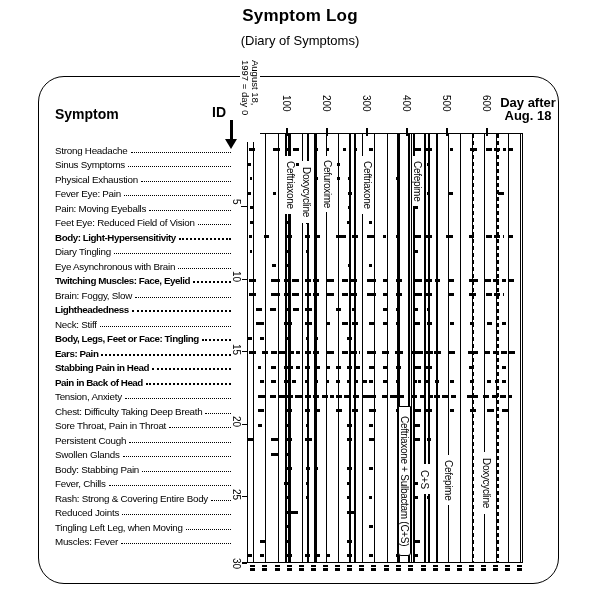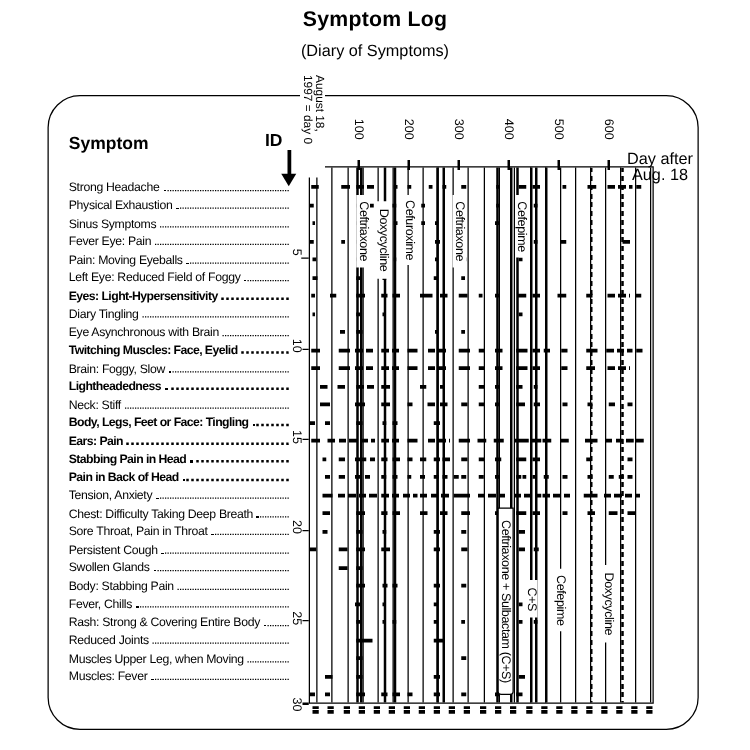--- a/index.html
+++ b/index.html
@@ -2,21 +2,21 @@
 <html><head>
 <meta charset="utf-8">
 <style>
   html,body{margin:0;padding:0;background:#fff;}
   body{width:600px;height:600px;position:relative;font-family:"Liberation Sans",sans-serif;color:#000;overflow:hidden;}
   .title{position:absolute;left:0;top:6px;width:600px;text-align:center;font-size:17px;font-weight:bold;letter-spacing:0.2px;}
   .subtitle{position:absolute;left:0;top:33px;width:600px;text-align:center;font-size:13px;}
   .card{position:absolute;left:38px;top:76px;width:519px;height:506px;border:1.5px solid #000;border-radius:26px;}
   .sym-header{position:absolute;left:55px;top:106px;font-size:14px;font-weight:bold;}
   .id-header{position:absolute;left:212px;top:104px;font-size:14px;font-weight:bold;}
-  .day-after{position:absolute;left:493px;top:96px;width:70px;text-align:center;font-size:13px;font-weight:normal;line-height:13px;margin-top:24px;}
+  .day-after{position:absolute;left:493px;top:96px;width:70px;text-align:center;font-size:13px;font-weight:bold;line-height:13px;}
   .vtext{writing-mode:vertical-rl;text-orientation:mixed;white-space:pre;}
   .origin-note{position:absolute;left:240px;top:60px;font-size:9.5px;line-height:10px;background:#fff;z-index:6;height:82px;}
   .arrow-stem{position:absolute;left:230px;top:120px;width:3px;height:20px;background:#000;}
   .arrow-head{position:absolute;left:225px;top:139px;width:0;height:0;border-left:6px solid transparent;border-right:6px solid transparent;border-top:10px solid #000;}
   #symptom-list{position:absolute;left:55px;top:141px;width:176px;}
   .sym-row{display:flex;align-items:flex-end;height:14.5px;font-size:9.8px;letter-spacing:-0.25px;white-space:nowrap;}
   .sym-row .lbl{flex:0 0 auto;}
   .sym-row .leader{flex:1 1 0;min-width:0;height:0;border-bottom:1.8px dotted #000;margin:0 0 3px 3px;}
   .sym-row.bold{font-weight:bold;letter-spacing:-0.45px;}
   .sym-row.bold .leader{border-bottom-width:2.2px;}
@@ -51,41 +51,41 @@
 
 <div class="vtext origin-note"><span>August 18,</span>
 <span>1997 = day 0</span></div>
 
 <div id="symptom-list">
     <div class="sym-row">
       <div class="lbl">Strong Headache</div>
       <div class="leader"></div>
     </div>
     <div class="sym-row">
+      <div class="lbl">Sinus Symptoms</div>
+      <div class="leader"></div>
+    </div>
+    <div class="sym-row">
       <div class="lbl">Physical Exhaustion</div>
       <div class="leader"></div>
     </div>
     <div class="sym-row">
-      <div class="lbl">Sinus Symptoms</div>
-      <div class="leader"></div>
-    </div>
-    <div class="sym-row">
       <div class="lbl">Fever Eye: Pain</div>
       <div class="leader"></div>
     </div>
     <div class="sym-row">
       <div class="lbl">Pain: Moving Eyeballs</div>
       <div class="leader"></div>
     </div>
     <div class="sym-row">
-      <div class="lbl">Left Eye: Reduced Field of Foggy</div>
-      <div class="leader"></div>
-    </div>
-    <div class="sym-row bold">
-      <div class="lbl">Eyes: Light-Hypersensitivity</div>
+      <div class="lbl">Feet Eye: Reduced Field of Vision</div>
+      <div class="leader"></div>
+    </div>
+    <div class="sym-row bold">
+      <div class="lbl">Body: Light-Hypersensitivity</div>
       <div class="leader"></div>
     </div>
     <div class="sym-row">
       <div class="lbl">Diary Tingling</div>
       <div class="leader"></div>
     </div>
     <div class="sym-row">
       <div class="lbl">Eye Asynchronous with Brain</div>
       <div class="leader"></div>
     </div>
@@ -151,21 +151,21 @@
     </div>
     <div class="sym-row">
       <div class="lbl">Rash: Strong &amp; Covering Entire Body</div>
       <div class="leader"></div>
     </div>
     <div class="sym-row">
       <div class="lbl">Reduced Joints</div>
       <div class="leader"></div>
     </div>
     <div class="sym-row">
-      <div class="lbl">Muscles Upper Leg, when Moving</div>
+      <div class="lbl">Tingling Left Leg, when Moving</div>
       <div class="leader"></div>
     </div>
     <div class="sym-row">
       <div class="lbl">Muscles: Fever</div>
       <div class="leader"></div>
     </div>
   </div>
 <div id="plot">
     <div class="grid" style="left: 5.1px;"></div>
     <div class="grid" style="left: 17.1px;"></div>

